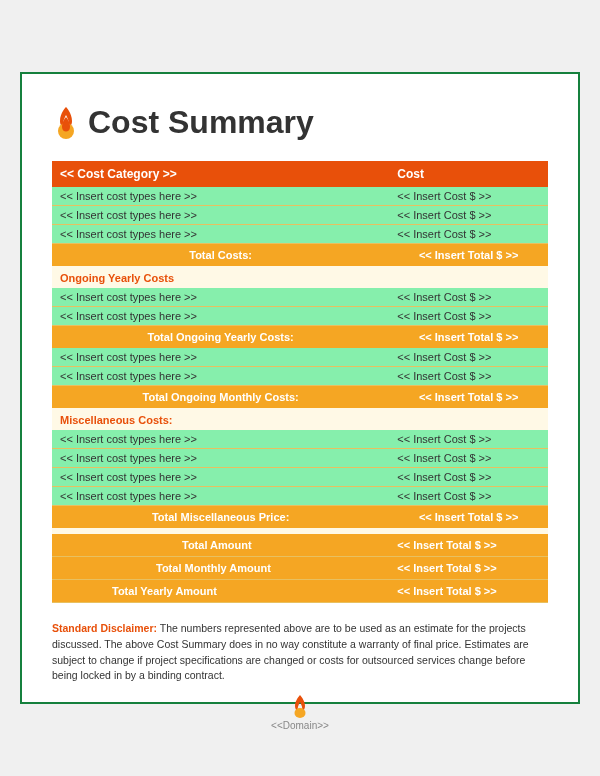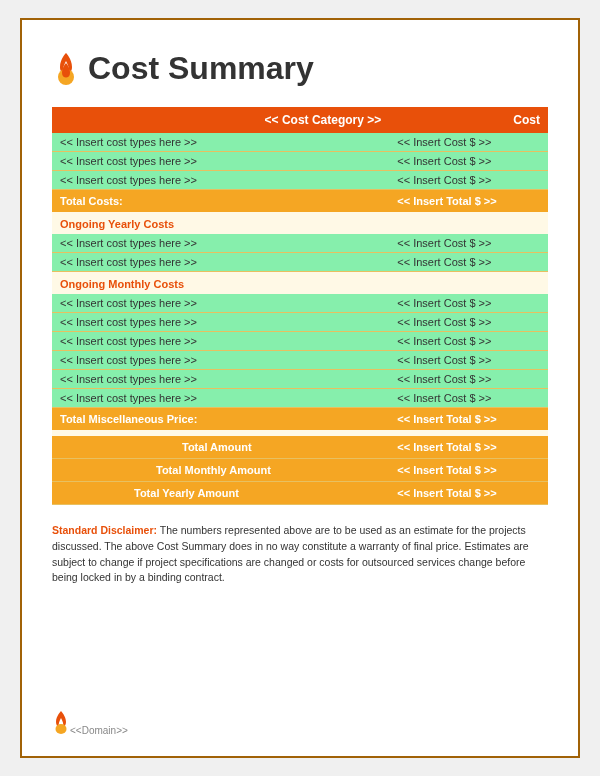--- a/index.html
+++ b/index.html
@@ -7,23 +7,23 @@
       width: 600px;
       height: 776px;
       background: #f0f0f0;
       display: flex;
       align-items: center;
       justify-content: center;
       font-family: Arial, sans-serif;
     }
     .page {
       width: 560px;
-      height: 740px;
+      height: 632px;
       background: #fff;
-      border: 2px solid #a16207;
+      border: 2px solid #15803d;
       padding: 30px 30px 20px 30px;
       position: relative;
       display: flex;
       flex-direction: column;
     }
     .header {
       display: flex;
       align-items: center;
       margin-bottom: 20px;
     }
@@ -65,20 +65,21 @@
       font-size: 11px;
       padding: 3px 8px;
     }
     
     .row-total td {
       background: #f5a623;
       color: #fff;
       font-weight: bold;
       font-size: 11px;
       padding: 5px 8px;
+      text-align: center;
     }
     
     .row-section td {
       background: #fff9e6;
       color: #e8500a;
       font-weight: bold;
       font-size: 11px;
       padding: 6px 4px 4px 8px;
       margin-left: 23px;
     }
@@ -101,38 +102,38 @@
       line-height: 1.5;
       margin-top: 4px;
     }
     .disclaimer strong {
       color: #e8500a;
     }
 
     .footer {
       margin-top: auto;
       display: flex;
-      flex-direction: row;
-      align-items: flex-end;
+      flex-direction: column;
+      align-items: center;
       padding-top: 10px;
     }
     .footer-flame {
       width: 18px;
       height: 24px;
       margin-bottom: 2px;
     }
     .footer-domain {
       font-size: 10px;
       color: #888;
     }
     
     table td {
       border-bottom: 1px solid #e8c060;
     }
-    .row-header td { border-bottom: none; text-align: right; }
+    .row-header td { border-bottom: none; }
     .row-total td { border-bottom: none; }
     .row-section td { border-top: none; border-bottom: none; }
   </style>
 </head>
 <body>
 
 <div class="page">
 
   <div class="header">
     <svg class="flame-icon" viewBox="0 0 28 36" xmlns="http://www.w3.org/2000/svg">
@@ -173,33 +174,41 @@
         <td colspan="2">Ongoing Yearly Costs</td>
       </tr>
       <tr class="row-light">
         <td><span>&lt;&lt; Insert cost types here &gt;&gt;</span></td>
         <td><span>&lt;&lt; Insert Cost $ &gt;&gt;</span></td>
       </tr>
       <tr class="row-light">
         <td><span>&lt;&lt; Insert cost types here &gt;&gt;</span></td>
         <td><span>&lt;&lt; Insert Cost $ &gt;&gt;</span></td>
       </tr>
+      <tr class="row-total">
+        <td>Total Ongoing Yearly Costs:</td>
+        <td>&lt;&lt; Insert Total $ &gt;&gt;</td>
+      </tr>
+
+      <tr class="row-light">
+        <td><span>&lt;&lt; Insert cost types here &gt;&gt;</span></td>
+        <td><span>&lt;&lt; Insert Cost $ &gt;&gt;</span></td>
+      </tr>
+      <tr class="row-light">
+        <td><span>&lt;&lt; Insert cost types here &gt;&gt;</span></td>
+        <td><span>&lt;&lt; Insert Cost $ &gt;&gt;</span></td>
+      </tr>
+      <tr class="row-total">
+        <td>Total Ongoing Monthly Costs:</td>
+        <td>&lt;&lt; Insert Total $ &gt;&gt;</td>
+      </tr>
 
       <tr class="row-section">
-        <td colspan="2">Ongoing Monthly Costs</td>
-      </tr>
-      <tr class="row-light">
-        <td><span>&lt;&lt; Insert cost types here &gt;&gt;</span></td>
-        <td><span>&lt;&lt; Insert Cost $ &gt;&gt;</span></td>
-      </tr>
-      <tr class="row-light">
-        <td><span>&lt;&lt; Insert cost types here &gt;&gt;</span></td>
-        <td><span>&lt;&lt; Insert Cost $ &gt;&gt;</span></td>
-      </tr>
-
+        <td colspan="2">Miscellaneous Costs:</td>
+      </tr>
       <tr class="row-light">
         <td><span>&lt;&lt; Insert cost types here &gt;&gt;</span></td>
         <td><span>&lt;&lt; Insert Cost $ &gt;&gt;</span></td>
       </tr>
       <tr class="row-light">
         <td><span>&lt;&lt; Insert cost types here &gt;&gt;</span></td>
         <td><span>&lt;&lt; Insert Cost $ &gt;&gt;</span></td>
       </tr>
       <tr class="row-light">
         <td><span>&lt;&lt; Insert cost types here &gt;&gt;</span></td>
@@ -220,21 +229,21 @@
 
       <tr class="row-summary">
         <td style="padding-left:130px;margin-left:36px;"><span>Total Amount</span></td>
         <td>&lt;&lt; Insert Total $ &gt;&gt;</td>
       </tr>
       <tr class="row-summary">
         <td style="padding-left:104px;"><span>Total Monthly Amount</span></td>
         <td>&lt;&lt; Insert Total $ &gt;&gt;</td>
       </tr>
       <tr class="row-summary">
-        <td style="padding-left:82px;"><span>Total Yearly Amount</span></td>
+        <td style="padding-left:60px;"><span>Total Yearly Amount</span></td>
         <td>&lt;&lt; Insert Total $ &gt;&gt;</td>
       </tr>
     </tbody>
       </table>
   </div>
 
   <div class="disclaimer">
     <strong>Standard Disclaimer:</strong><span> The numbers represented above are to be used as an estimate for the projects discussed. The above Cost Summary does in no way constitute a warranty of final price.  Estimates are subject to change if project specifications are changed or costs for outsourced services change before being locked in by a binding contract.</span>
   </div>
 

